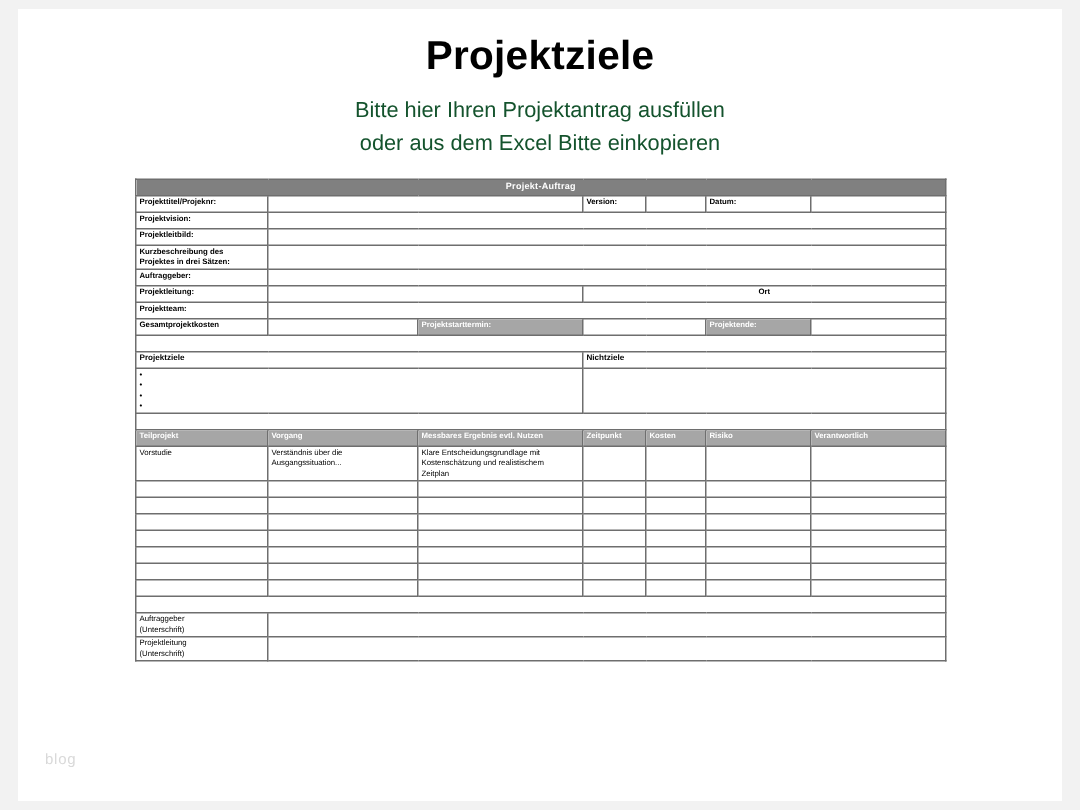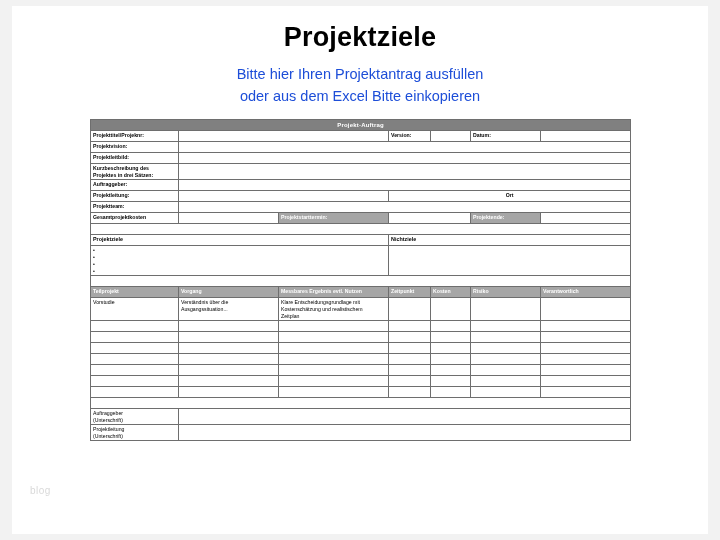--- a/index.html
+++ b/index.html
@@ -26,21 +26,21 @@
     text-align: center;
     font-size: 27px;
     font-weight: bold;
     color: #000;
     margin-top: 16px;
     letter-spacing: 0.2px;
   }
   .subtitle {
     text-align: center;
     font-size: 14.5px;
-    color: #1d4ed8;
+    color: #14532d;
     margin-top: 10px;
     line-height: 1.55;
   }
   .sheet {
     position: absolute;
     left: 78px;
     top: 113px;
     width: 540px;
   }
   table.grid {
@@ -82,21 +82,21 @@
   }
   .tall-1 { height: 46px; }
   .tall-2 { height: 19px; }
   .tall-3 { height: 44px; }
   .tall-4 { height: 28px; }
   .tall-5 { height: 16px; }
   .center { text-align: center; }
   .blog {
     position: absolute;
     left: 18px;
-    bottom: 38px;
+    bottom: 22px;
     font-size: 10px;
     color: #d9d9d9;
     letter-spacing: 0.5px;
   }
   .sec-label {
     font-weight: bold;
     font-size: 5.4px;
   }
 </style>
 </head>

